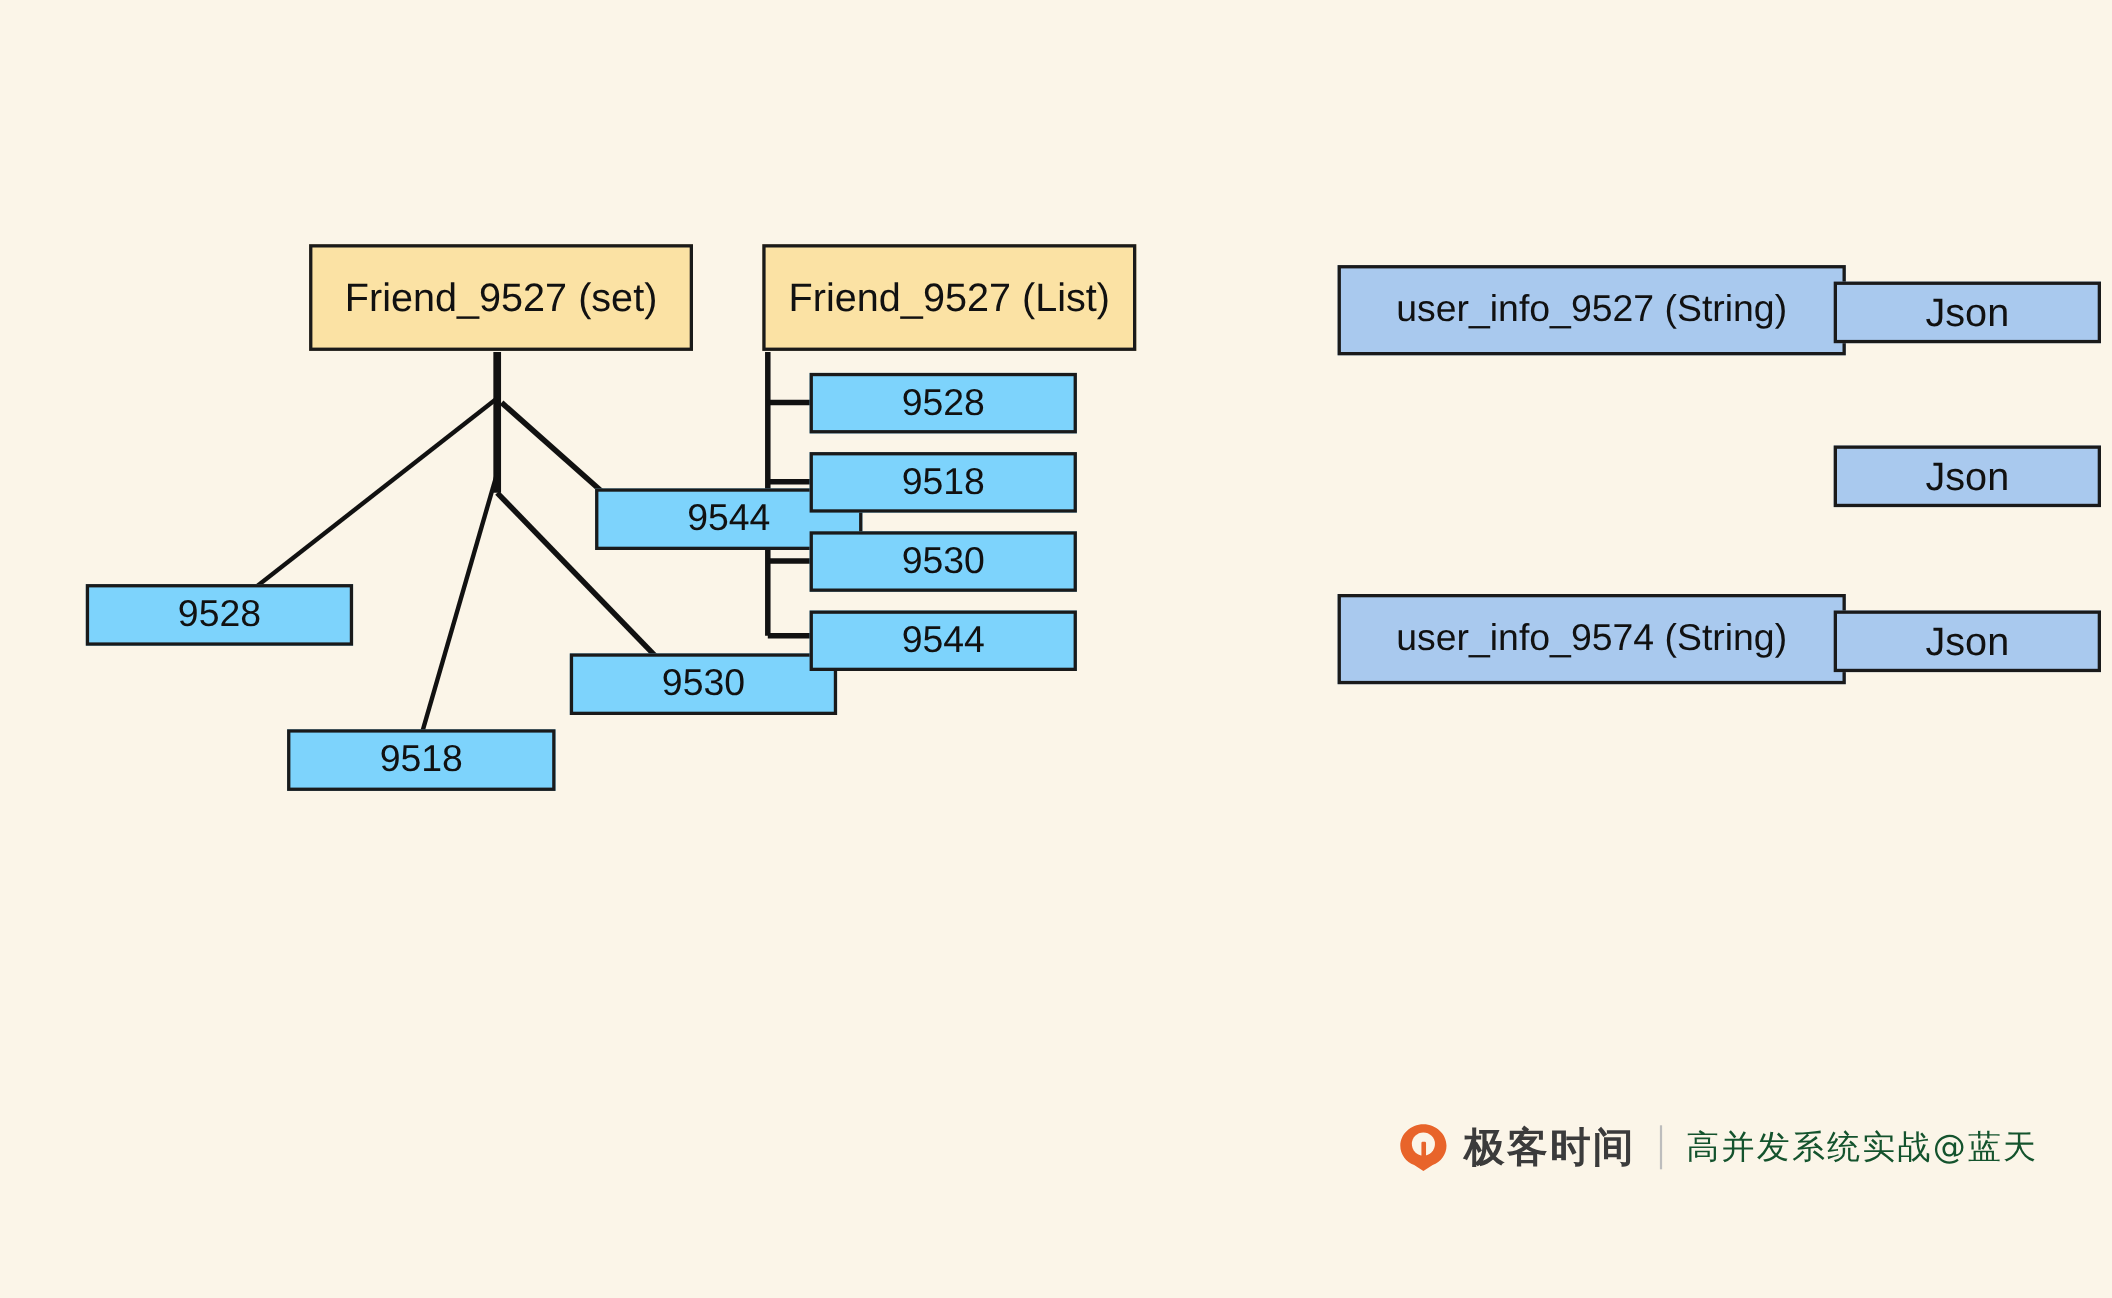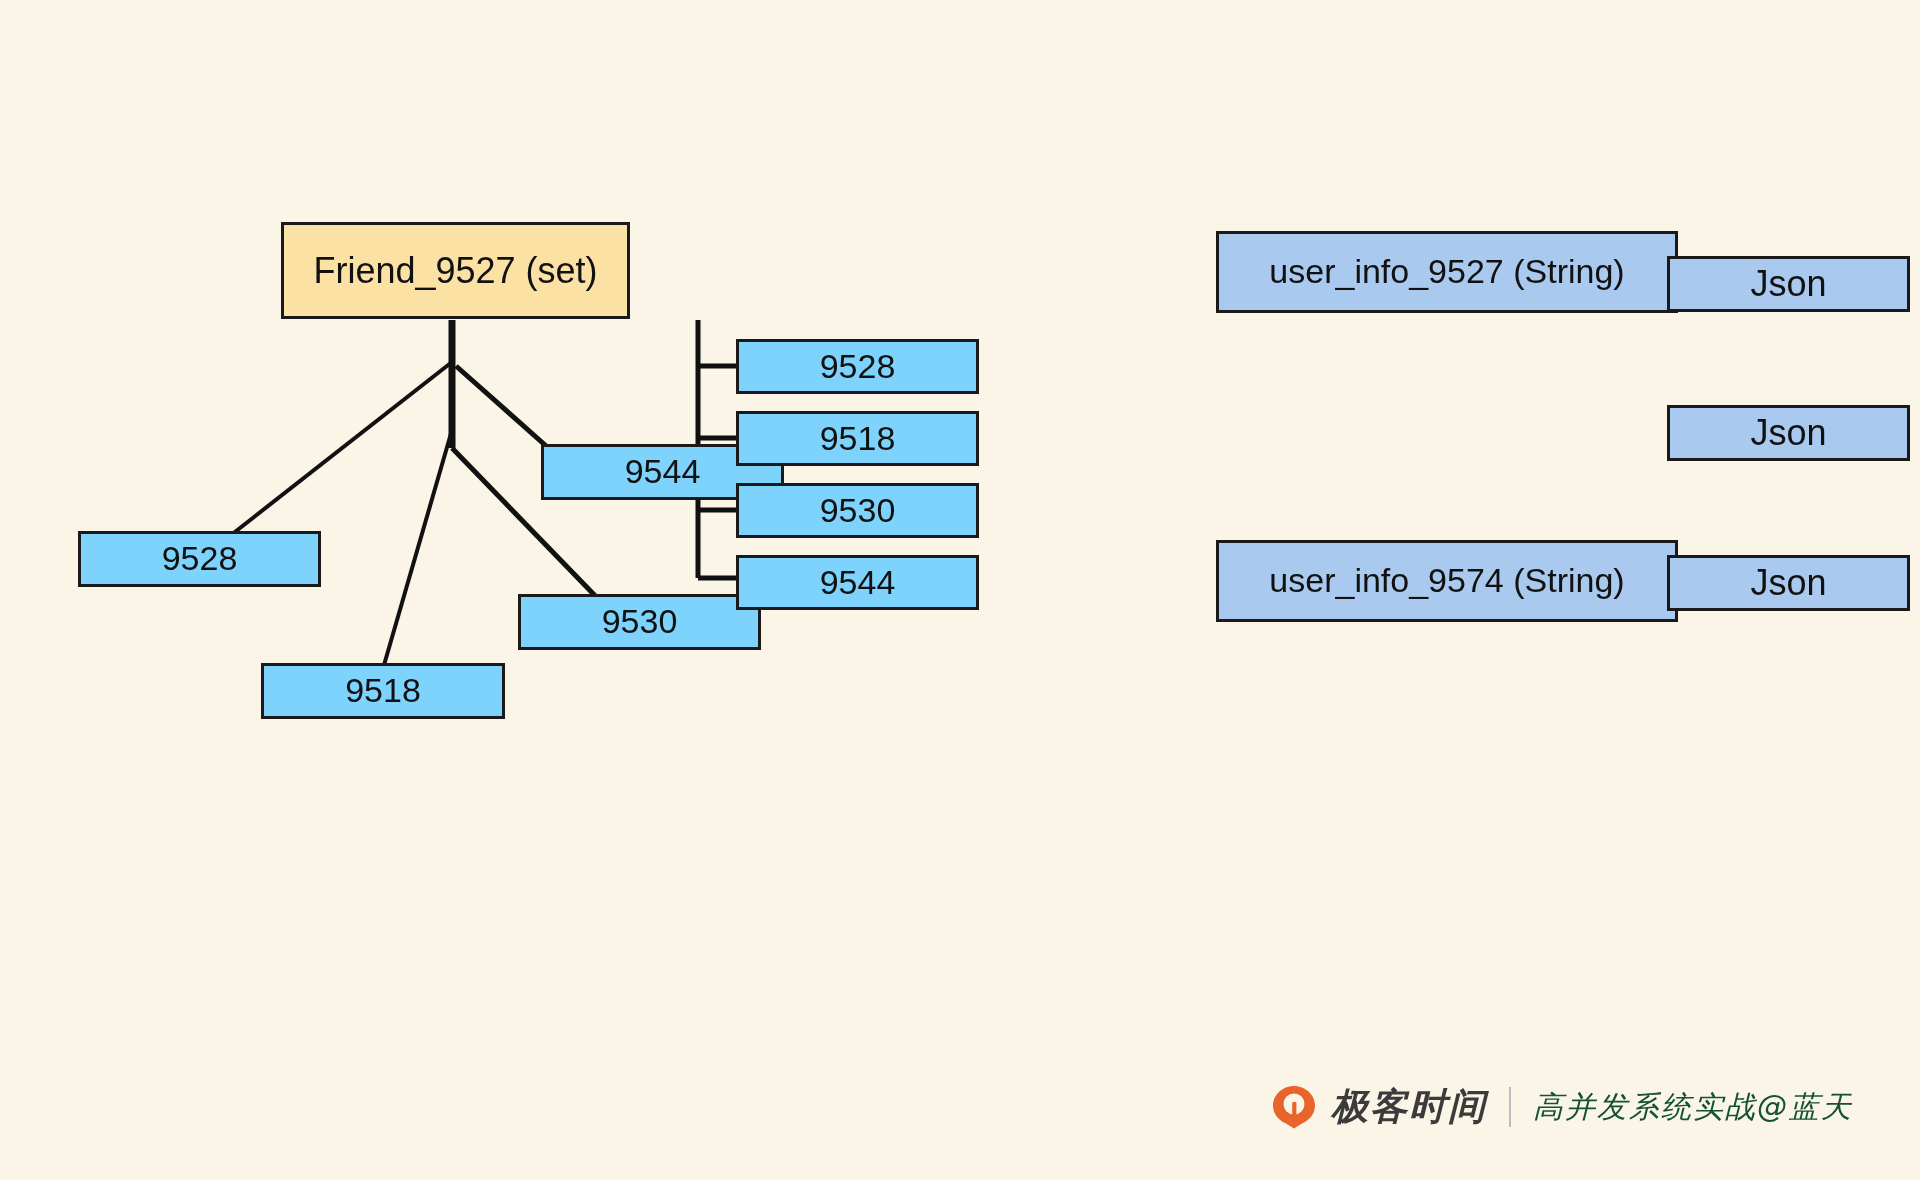--- a/index.html
+++ b/index.html
@@ -58,26 +58,25 @@
   }
   .node-json {
     background: #A9C9EE;
     font-size: 36px;
     z-index: 3;
   }
   
   #watermark {
     position: absolute;
     left: 1235px;
-    top: 1082px;
+    top: 1018px;
     display: flex;
     align-items: center;
     gap: 14px;
     z-index: 10;
-    font-style: italic;
   }
   .wm-logo {
     width: 46px;
     height: 46px;
     flex: 0 0 auto;
     position: relative;
   }
   .wm-brand {
     font-size: 37px;
     color: #3b3b3b;
@@ -138,38 +137,41 @@
   </div>
 
   <div class="node node-member" style="left:482px; top:594px; width:243px; height:56px;">
     <span>9530</span>
   </div>
 
   <div class="node node-member" style="left:505px; top:444px; width:243px; height:56px;">
     <span>9544</span>
   </div>
 
+  <div class="node node-key" style="left:657px; top:222px; width:340px; height:97px;">
+    <span>Friend_9527 (List)</span>
+  </div>
 
   <div class="node node-member" style="left:700px; top:339px; width:243px; height:55px;">
     <span>9528</span>
   </div>
 
   <div class="node node-member" style="left:700px; top:411px; width:243px; height:55px;">
     <span>9518</span>
   </div>
 
   <div class="node node-member" style="left:700px; top:483px; width:243px; height:55px;">
     <span>9530</span>
   </div>
 
   <div class="node node-member" style="left:700px; top:555px; width:243px; height:55px;">
     <span>9544</span>
   </div>
 
-  <div class="node node-string" style="left:1180px; top:231px; width:462px; height:82px;">
+  <div class="node node-string" style="left:1180px; top:241px; width:462px; height:82px;">
     <span>user_info_9527 (String)</span>
   </div>
   <div class="node node-json" style="left:1631px; top:256px; width:243px; height:56px;">
     <span>Json</span>
   </div>
 
   <div class="node node-json" style="left:1631px; top:405px; width:243px; height:56px;">
     <span>Json</span>
   </div>
 

